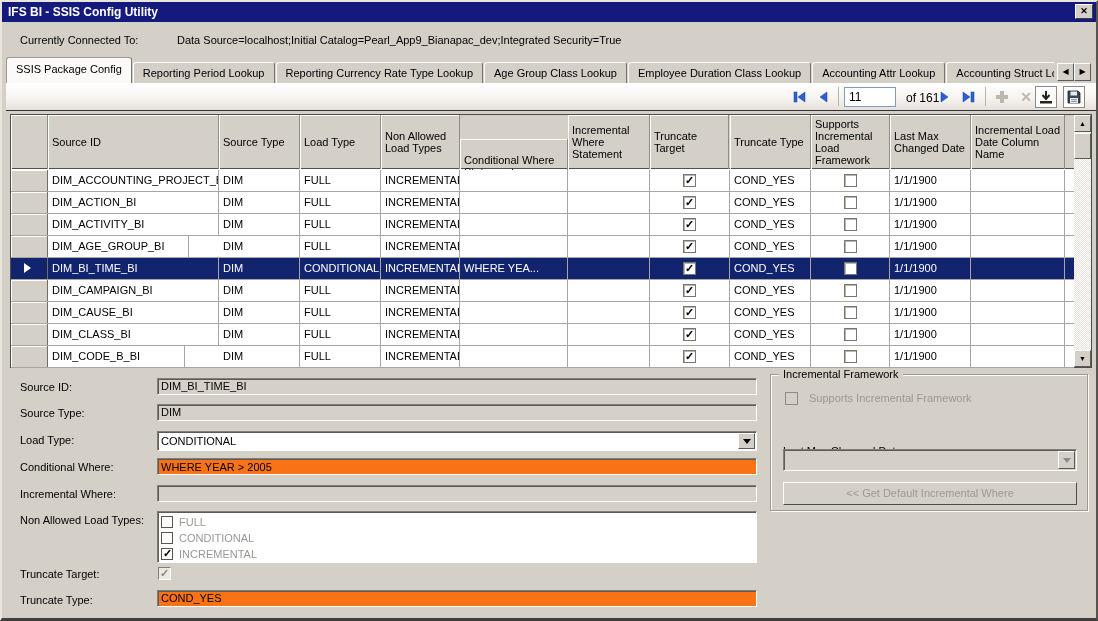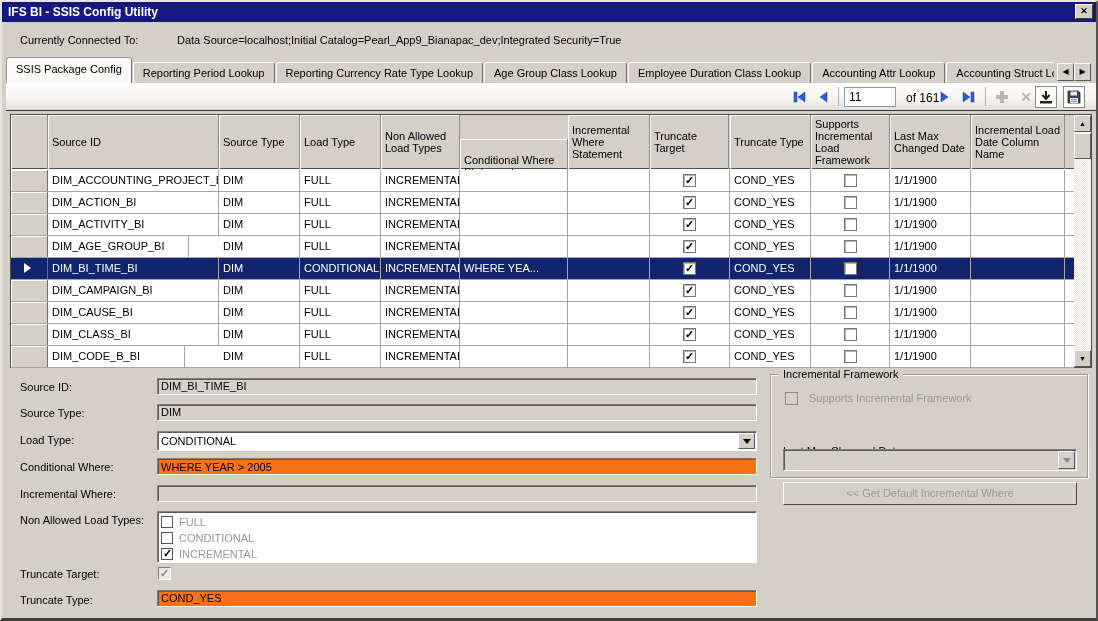--- a/index.html
+++ b/index.html
@@ -92,21 +92,21 @@
   .listbox { position:absolute; left:155px; top:509px; width:600px; height:52px; background:#fff;
              border:1px solid; border-color:#827f78 #ffffff #ffffff #827f78; box-shadow:inset 1px 1px 0 #5d5b56; padding:2px 0 0 3px; }
   .li { height:16px; display:flex; align-items:center; color:#9a9892; }
   .li .lcb { width:12px; height:12px; border:1px solid #565550; background:#fff; margin-right:6px; position:relative; flex:none; }
   .li .lcb.checked::after { content:"✓"; position:absolute; left:1px; top:-2px; font-size:11px; font-weight:bold; color:#000; }
   .tcheck { position:absolute; left:156px; top:565px; width:13px; height:13px; background:#ece9e2;
             border:1px solid; border-color:#827f78 #ffffff #ffffff #827f78; }
   .tcheck::after { content:"✓"; position:absolute; left:1px; top:-1px; font-size:11px; font-weight:bold; color:#8b8981; }
 
   
-  .gbox { position:absolute; left:768px; top:372px; width:318px; height:104px;
+  .gbox { position:absolute; left:768px; top:372px; width:318px; height:137px;
           border:1px solid #9b9992; box-shadow:1px 1px 0 #fdfcfa inset, 1px 1px 0 #fdfcfa; }
   .gbox .gtitle { position:absolute; left:8px; top:-7px; background:#d4d0c8; padding:0 4px; }
   .gcb { position:absolute; left:14px; top:17px; width:13px; height:13px; background:#d4d0c8; border:1px solid #8d8b85; }
   .gcbl { position:absolute; left:38px; top:17px; color:#9a9892; }
   .glabel { position:absolute; left:12px; top:70px; color:#000; }
   .datecombo { position:absolute; left:12px; top:74px; width:294px; height:22px; background:#d4d0c8;
                border:1px solid; border-color:#827f78 #ffffff #ffffff #827f78; box-shadow:inset 1px 1px 0 #5d5b56;
                line-height:20px; color:#9a9892; white-space:pre; padding-left:8px; overflow:hidden; }
   .datecombo .drop { position:absolute; right:1px; top:1px; bottom:1px; width:17px; background:#d4d0c8;
                      border:1px solid; border-color:#fff #5a5a5a #5a5a5a #fff; display:flex; align-items:center; justify-content:center; }

